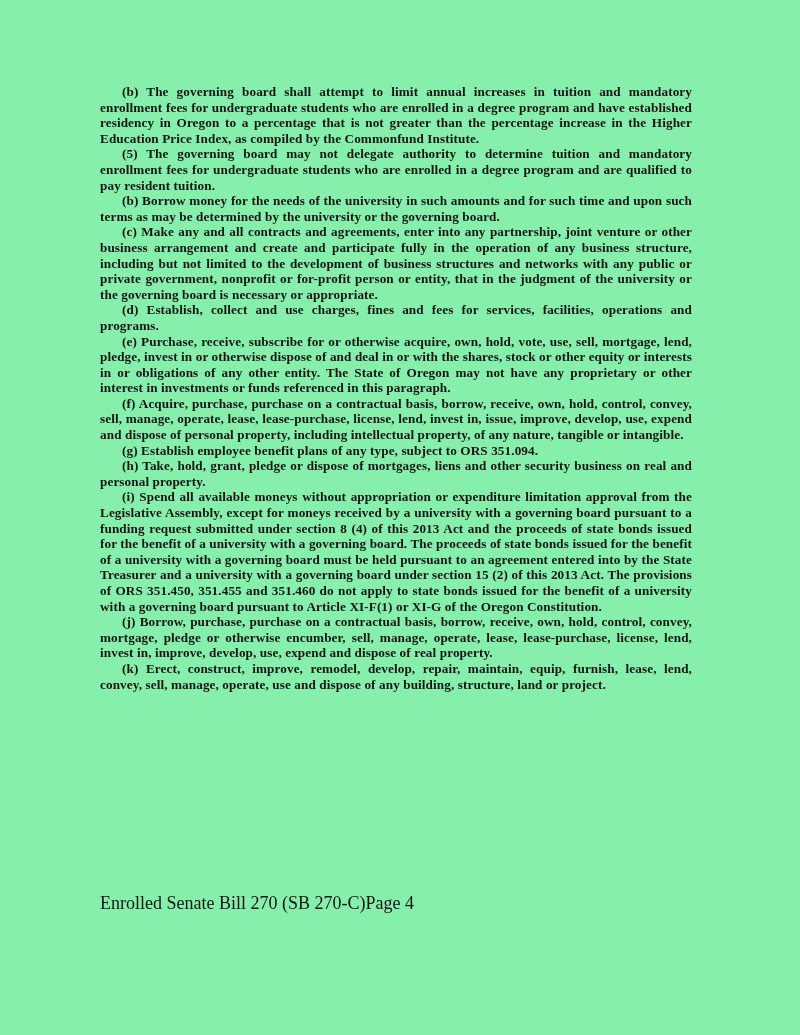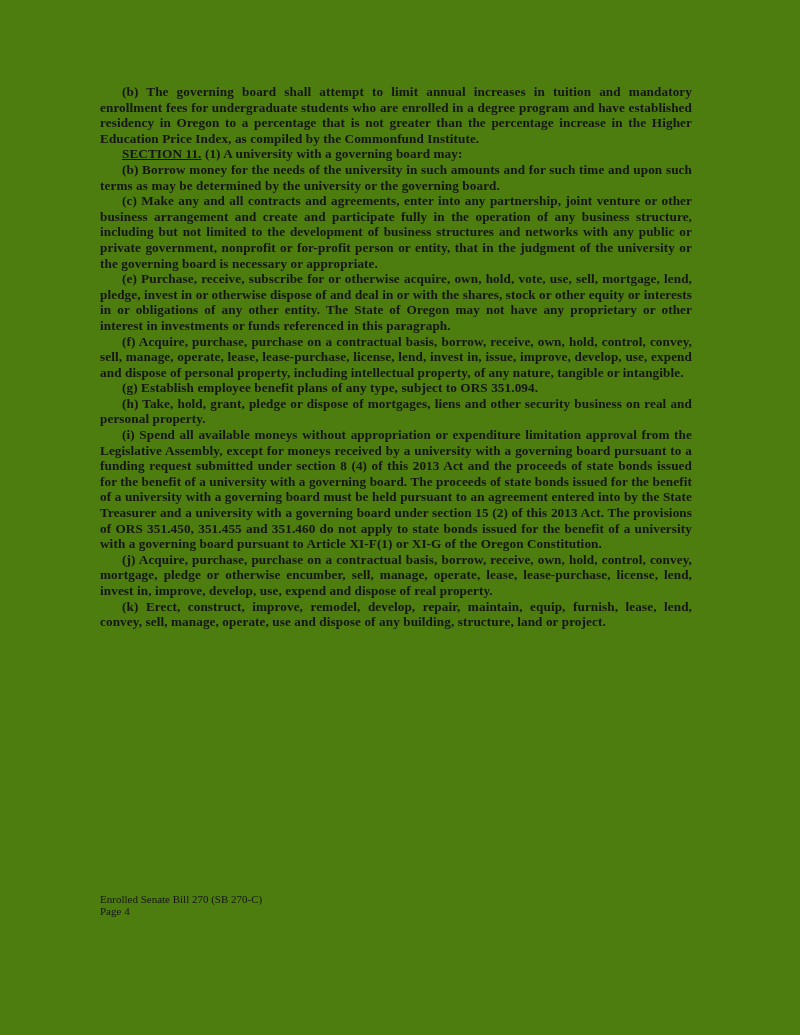--- a/index.html
+++ b/index.html
@@ -4,21 +4,21 @@
 <title>Enrolled Senate Bill 270 — Page 6</title>
 <style>
   * { box-sizing: border-box; }
   html, body { margin: 0; padding: 0; }
   body { background: #ffffff; }
 
   .page {
     position: relative;
     width: 800px;
     height: 1035px;
-    background: #4d7c0f;
+    background: #86efac;
     overflow: hidden;
   }
 
   .body-text {
     position: absolute;
     left: 100px;
     top: 84px;
     width: 592px;
   }
 
@@ -41,41 +41,41 @@
   .footer {
     position: absolute;
     left: 100px;
     top: 893px;
     width: 592px;
     display: flex;
     justify-content: flex-start;
     align-items: baseline;
     font-family: "Liberation Serif", "DejaVu Serif", serif;
     font-weight: normal;
-    font-size: 11px;
+    font-size: 18px;
     color: #151515;
-    flex-direction: column;
   }
 </style>
 </head>
 <body>
 
 <div class="page">
 
   <div class="body-text">
     <p>(b) The governing board shall attempt to limit annual increases in tuition and mandatory enrollment fees for undergraduate students who are enrolled in a degree program and have established residency in Oregon to a percentage that is not greater than the percentage increase in the Higher Education Price Index, as compiled by the Commonfund Institute.</p>
-    <p><span class="section-label">SECTION 11.</span><span> (1) A university with a governing board may:</span></p>
+    <p>(5) The governing board may not delegate authority to determine tuition and mandatory enrollment fees for undergraduate students who are enrolled in a degree program and are qualified to pay resident tuition.</p>
     <p>(b) Borrow money for the needs of the university in such amounts and for such time and upon such terms as may be determined by the university or the governing board.</p>
     <p>(c) Make any and all contracts and agreements, enter into any partnership, joint venture or other business arrangement and create and participate fully in the operation of any business structure, including but not limited to the development of business structures and networks with any public or private government, nonprofit or for-profit person or entity, that in the judgment of the university or the governing board is necessary or appropriate.</p>
+    <p>(d) Establish, collect and use charges, fines and fees for services, facilities, operations and programs.</p>
     <p>(e) Purchase, receive, subscribe for or otherwise acquire, own, hold, vote, use, sell, mortgage, lend, pledge, invest in or otherwise dispose of and deal in or with the shares, stock or other equity or interests in or obligations of any other entity.  The State of Oregon may not have any proprietary or other interest in investments or funds referenced in this paragraph.</p>
     <p>(f) Acquire, purchase, purchase on a contractual basis, borrow, receive, own, hold, control, convey, sell, manage, operate, lease, lease-purchase, license, lend, invest in, issue, improve, develop, use, expend and dispose of personal property, including intellectual property, of any nature, tangible or intangible.</p>
     <p>(g) Establish employee benefit plans of any type, subject to ORS 351.094.</p>
     <p>(h) Take, hold, grant, pledge or dispose of mortgages, liens and other security business on real and personal property.</p>
     <p>(i) Spend all available moneys without appropriation or expenditure limitation approval from the Legislative Assembly, except for moneys received by a university with a governing board pursuant to a funding request submitted under section 8 (4) of this 2013 Act and the proceeds of state bonds issued for the benefit of a university with a governing board. The proceeds of state bonds issued for the benefit of a university with a governing board must be held pursuant to an agreement entered into by the State Treasurer and a university with a governing board under section 15 (2) of this 2013 Act. The provisions of ORS 351.450, 351.455 and 351.460 do not apply to state bonds issued for the benefit of a university with a governing board pursuant to Article XI-F(1) or XI-G of the Oregon Constitution.</p>
-    <p>(j) Acquire, purchase, purchase on a contractual basis, borrow, receive, own, hold, control, convey, mortgage, pledge or otherwise encumber, sell, manage, operate, lease, lease-purchase, license, lend, invest in, improve, develop, use, expend and dispose of real property.</p>
+    <p>(j) Borrow, purchase, purchase on a contractual basis, borrow, receive, own, hold, control, convey, mortgage, pledge or otherwise encumber, sell, manage, operate, lease, lease-purchase, license, lend, invest in, improve, develop, use, expend and dispose of real property.</p>
     <p>(k) Erect, construct, improve, remodel, develop, repair, maintain, equip, furnish, lease, lend, convey, sell, manage, operate, use and dispose of any building, structure, land or project.</p>
   </div>
 
   <div class="footer">
     <span>Enrolled Senate Bill 270 (SB 270-C)</span>
     <span>Page 4</span>
   </div>
 
 </div>
 

